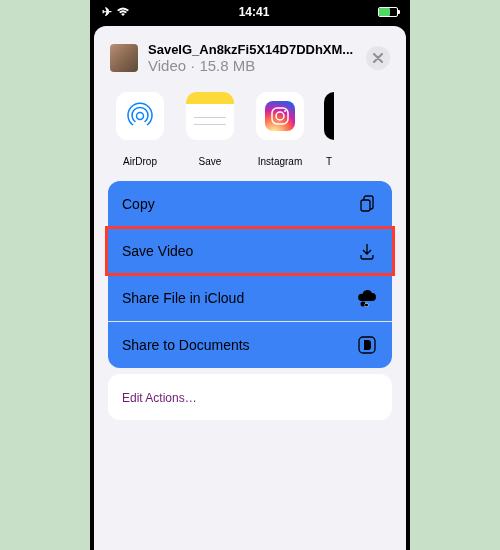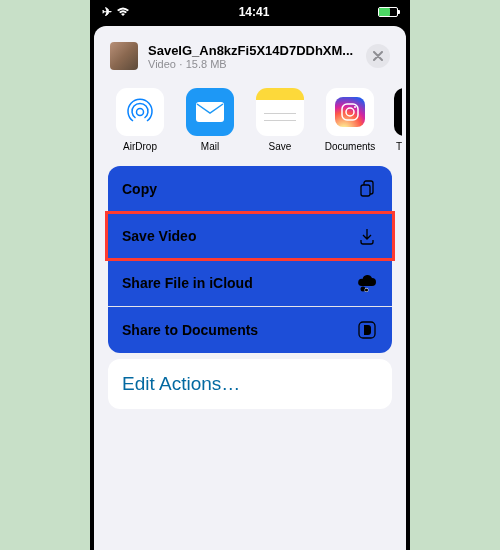--- a/index.html
+++ b/index.html
@@ -62,34 +62,34 @@
       width: 28px; height: 28px;
       background: linear-gradient(135deg,#b89078 0%, #8a6850 50%, #5c4a3a 100%);
       border-radius: 4px;
       flex-shrink: 0;
     }
     .header-text { flex: 1; min-width: 0; }
     .filename {
       font-size: 13px; font-weight: 600; color: #000;
       white-space: nowrap; overflow: hidden; text-overflow: ellipsis;
     }
-    .meta { font-size: 11px; color: #8e8e93; }
+    .meta { font-size: 15px; color: #8e8e93; }
     .close-btn {
       width: 24px; height: 24px; border-radius: 50%;
       background: #e5e5ea; display: flex; align-items: center; justify-content: center;
       color: #8e8e93; font-size: 12px; font-weight: 700; cursor: pointer;
     }
     .apps-row {
       display: flex;
       gap: 18px;
       padding: 6px 16px 14px;
       overflow: hidden;
     }
     .app-item {
-      display: flex; flex-direction: column; align-items: center; gap: 5px;
+      display: flex; flex-direction: column; align-items: center; gap: 16px;
       width: 52px; flex-shrink: 0; cursor: pointer;
     }
     .app-icon {
       width: 48px; height: 48px; border-radius: 11px;
       display: flex; align-items: center; justify-content: center;
     }
     .app-label { font-size: 10px; color: #000; text-align: center; }
     .airdrop-icon { background: #fff; }
     .airdrop-icon svg { display: block; }
     .mail-icon { background: #1d98f6; }
@@ -100,24 +100,23 @@
     .insta-icon { background: #fff; }
     .insta-inner {
       width: 30px; height: 30px;
       background: radial-gradient(circle at 30% 110%, #fdf497 0%, #fdf497 5%, #fd5949 45%, #d6249f 60%, #285AEB 90%);
       border-radius: 8px;
       display: flex; align-items: center; justify-content: center;
     }
     .tiktok-icon { background: #000; width: 10px; border-radius: 11px 0 0 11px;}
     .actions-group {
       margin: 0 10px;
-      background: #1d4ed8;
+      background: #3b82f6;
       border-radius: 12px;
       overflow: visible;
-      font-weight: bold;
     }
     .action-row {
       display: flex; align-items: center; justify-content: space-between;
       padding: 12px 14px;
       border-bottom: 0.5px solid #e5e5ea;
       cursor: pointer;
       position: relative;
     }
     .action-row:last-of-type { border-bottom: none; }
     .action-label { font-size: 14px; color: #000; }
@@ -128,21 +127,21 @@
       border: 3px solid #ff3b30;
       pointer-events: none;
     }
     .edit-row {
       margin: 6px 10px;
       padding: 14px 14px;
       background: #fff;
       border-radius: 12px;
       cursor: pointer;
     }
-    .edit-label { font-size: 19px; color: #0369a1; }
+    .edit-label { font-size: 12px; color: #701a75; }
   </style>
 </head>
 <body>
 
 <div class="phone">
 
   <div class="status-bar">
     <div class="status-left">
       <span>✈</span>
       <svg width="14" height="10" viewBox="0 0 14 10">
@@ -180,45 +179,36 @@
               <g fill="none" stroke="#0a84ff" stroke-width="1.5">
                 <circle cx="18" cy="18" r="3.5"></circle>
                 <path d="M11 27 a12 12 0 1 1 14 0"></path>
                 <path d="M13.5 24 a8 8 0 1 1 9 0"></path>
               </g>
             </svg>
         </div>
         <div class="app-label">AirDrop</div>
       </div>
       <div class="app-item">
-        <div class="app-icon mail-icon">
-          <svg width="30" height="22" viewBox="0 0 30 22">
-              <rect x="1" y="1" width="28" height="20" rx="3" fill="#fff"></rect>
-              <path d="M2 3 L15 12 L28 3" fill="none" stroke="#1d98f6" stroke-width="1.5"></path>
-            </svg>
-        </div>
-        <div class="app-label">Mail</div>
-      </div>
-      <div class="app-item">
         <div class="app-icon notes-icon">
           <div class="notes-lines"></div>
         </div>
         <div class="app-label">Save</div>
       </div>
       <div class="app-item">
         <div class="app-icon insta-icon">
           <div class="insta-inner">
               <svg width="20" height="20" viewBox="0 0 20 20">
                 <rect x="2" y="2" width="16" height="16" rx="5" fill="none" stroke="#fff" stroke-width="1.5"></rect>
                 <circle cx="10" cy="10" r="4" fill="none" stroke="#fff" stroke-width="1.5"></circle>
                 <circle cx="15" cy="5" r="1" fill="#fff"></circle>
               </svg>
             </div>
         </div>
-        <div class="app-label">Documents</div>
+        <div class="app-label">Instagram</div>
       </div>
       <div class="app-item" style="width:10px;">
         <div class="app-icon tiktok-icon"></div>
         <div class="app-label" style="width:10px;overflow:hidden;">T</div>
       </div>
     </div>
 
     <div class="actions-group">
       <div class="action-row">
         <span class="action-label">Copy</span>

